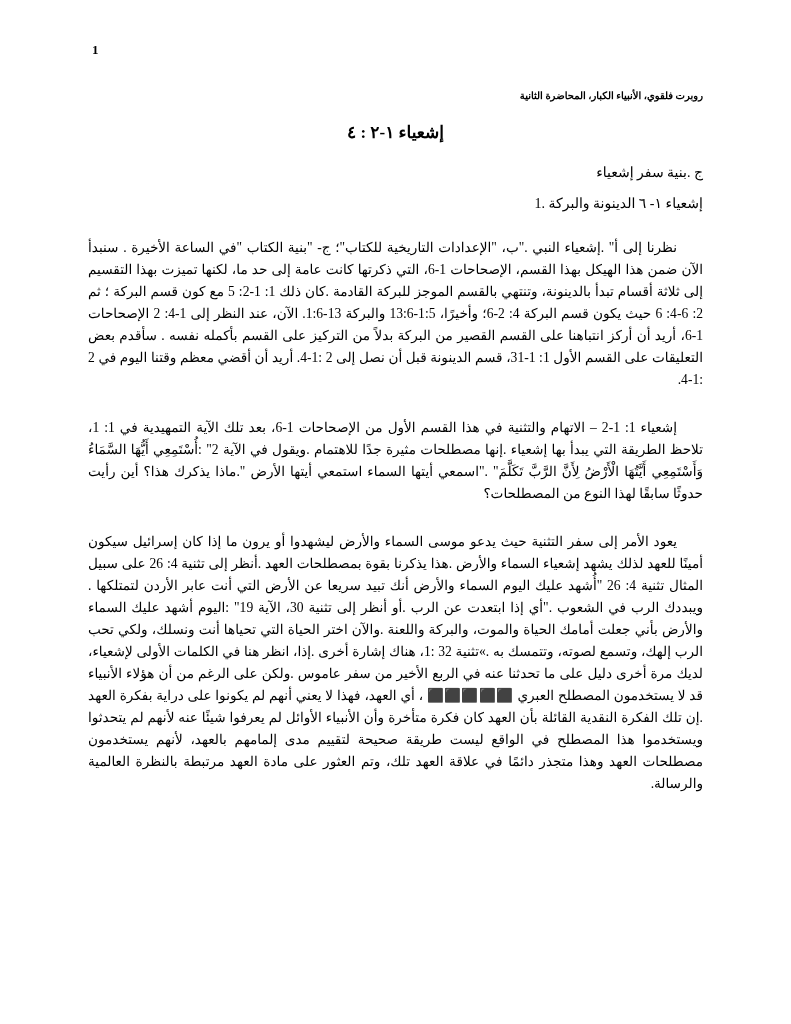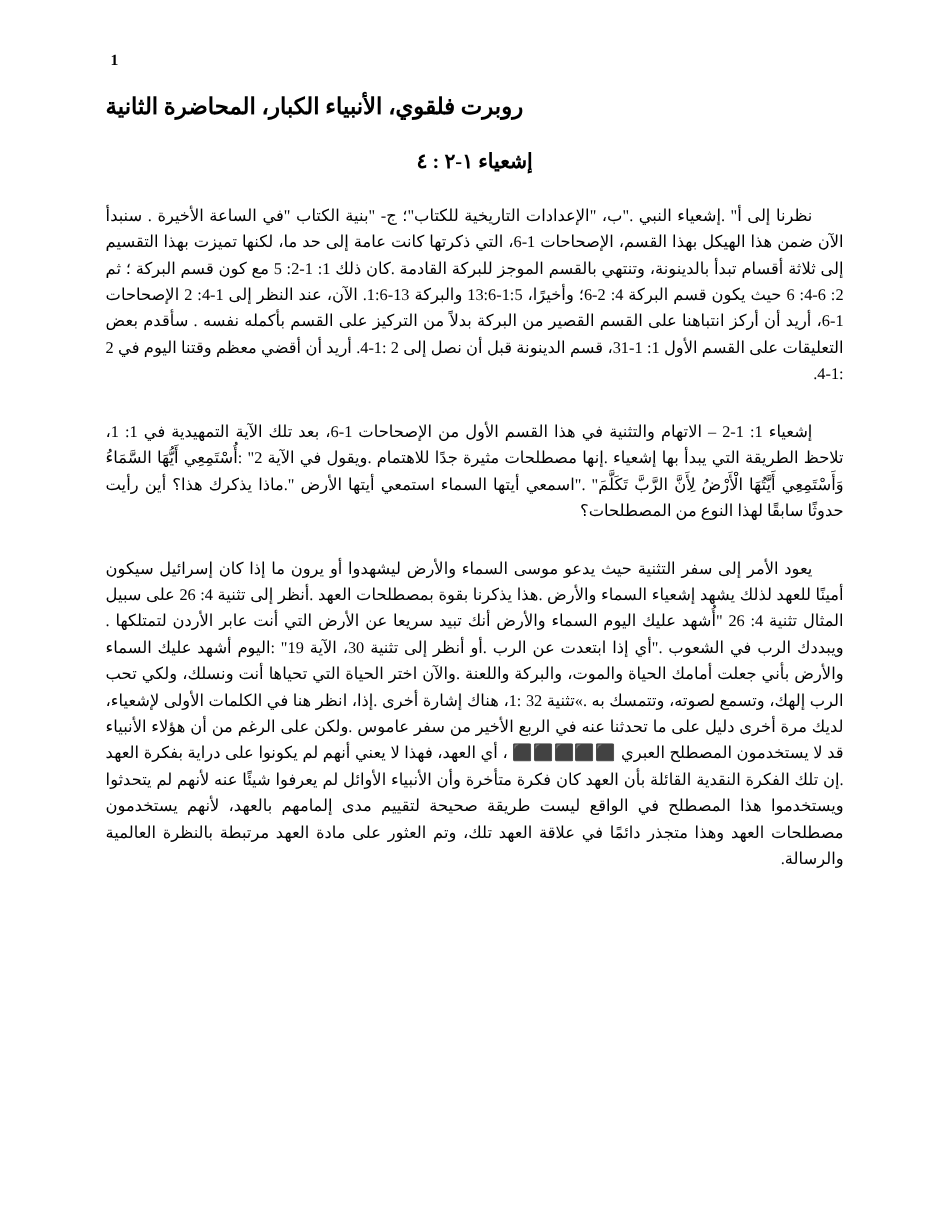--- a/index.html
+++ b/index.html
@@ -25,24 +25,24 @@
   .page-number {
     position: absolute;
     top: 42px;
     left: 92px;
     font-size: 13px;
     font-weight: bold;
     direction: ltr;
     text-align: left;
   }
   .doc-title {
-    text-align: left;
+    text-align: right;
     font-weight: bold;
-    font-size: 19px;
-    margin-top: 36px;
+    font-size: 10px;
+    margin-top: 48px;
     margin-bottom: 0;
     line-height: 1.5;
   }
   .doc-subtitle {
     text-align: center;
     font-weight: bold;
     font-size: 17px;
     margin-top: 17px;
     margin-bottom: 0;
     line-height: 1.5;
@@ -78,21 +78,23 @@
 <body>
 
 <div class="page">
 
   <div class="page-number">1</div>
 
   <div class="doc-title">روبرت فلقوي، الأنبياء الكبار، المحاضرة الثانية</div>
 
   <div class="doc-subtitle">إشعياء ١-٢ : ٤</div>
 
+  <div class="heading-line">ج .بنية سفر إشعياء</div>
 
+  <div class="heading-line sub">إشعياء ١- ٦ الدينونة والبركة .1</div>
 
   <p class="body-par spaced">نظرنا إلى أ" .إشعياء النبي ."ب، "الإعدادات التاريخية للكتاب"؛ ج- "بنية الكتاب "في الساعة الأخيرة . سنبدأ الآن ضمن هذا الهيكل بهذا القسم، الإصحاحات 1-6، التي ذكرتها كانت عامة إلى حد ما، لكنها تميزت بهذا التقسيم إلى ثلاثة أقسام تبدأ بالدينونة، وتنتهي بالقسم الموجز للبركة القادمة .كان ذلك 1: 1-2: 5 مع كون قسم البركة ؛ ثم 2: 6-4: 6 حيث يكون قسم البركة 4: 2-6؛ وأخيرًا، 1:5-13:6 والبركة 13-1:6. الآن، عند النظر إلى 1-4: 2 الإصحاحات 1-6، أريد أن أركز انتباهنا على القسم القصير من البركة بدلاً من التركيز على القسم بأكمله نفسه . سأقدم بعض التعليقات على القسم الأول 1: 1-31، قسم الدينونة قبل أن نصل إلى 2 :1-4. أريد أن أقضي معظم وقتنا اليوم في 2 :1-4.</p>
 
   <div class="block-gap"></div>
 
   <p class="body-par tight">إشعياء 1: 1-2 – الاتهام والتثنية   في هذا القسم الأول من الإصحاحات 1-6، بعد تلك الآية التمهيدية في 1: 1، تلاحظ الطريقة التي يبدأ بها إشعياء .إنها مصطلحات مثيرة جدًا للاهتمام .ويقول في الآية 2" :أُسْتَمِعِي أَيُّهَا السَّمَاءُ وَأَسْتَمِعِي أَيَّتُهَا الْأَرْضُ لِأَنَّ الرَّبَّ تَكَلَّمَ" ."اسمعي أيتها السماء استمعي أيتها الأرض ".ماذا يذكرك هذا؟ أين رأيت حدوثًا سابقًا لهذا النوع من المصطلحات؟</p>
 
   <div class="block-gap"></div>
 
   <p class="body-par tight">يعود    الأمر   إلى سفر التثنية حيث يدعو موسى السماء والأرض ليشهدوا أو يرون ما إذا كان إسرائيل سيكون أمينًا للعهد لذلك يشهد إشعياء السماء والأرض .هذا يذكرنا بقوة بمصطلحات العهد .أنظر إلى تثنية 4: 26 على سبيل المثال تثنية 4: 26 "أُشهد عليك اليوم السماء والأرض أنك تبيد سريعا عن الأرض التي أنت عابر الأردن لتمتلكها . ويبددك الرب في الشعوب ."أي إذا ابتعدت عن الرب .أو أنظر إلى تثنية 30، الآية 19" :اليوم أشهد عليك السماء والأرض بأني جعلت أمامك الحياة والموت، والبركة واللعنة .والآن اختر الحياة التي تحياها أنت ونسلك، ولكي تحب الرب إلهك، وتسمع لصوته، وتتمسك به .»تثنية 32 :1، هناك إشارة أخرى .إذا، انظر هنا في الكلمات الأولى لإشعياء، لديك مرة أخرى دليل على ما تحدثنا عنه في الربع الأخير من سفر عاموس .ولكن على الرغم من أن هؤلاء الأنبياء قد لا يستخدمون المصطلح العبري ⬛⬛⬛⬛⬛ ، أي العهد، فهذا لا يعني أنهم لم يكونوا على دراية بفكرة العهد .إن تلك الفكرة النقدية القائلة بأن العهد كان فكرة متأخرة وأن الأنبياء الأوائل لم يعرفوا شيئًا عنه لأنهم لم يتحدثوا ويستخدموا هذا المصطلح في الواقع ليست طريقة صحيحة لتقييم مدى إلمامهم بالعهد، لأنهم يستخدمون مصطلحات العهد وهذا متجذر دائمًا في علاقة العهد تلك، وتم العثور على مادة العهد مرتبطة بالنظرة العالمية والرسالة.</p>

